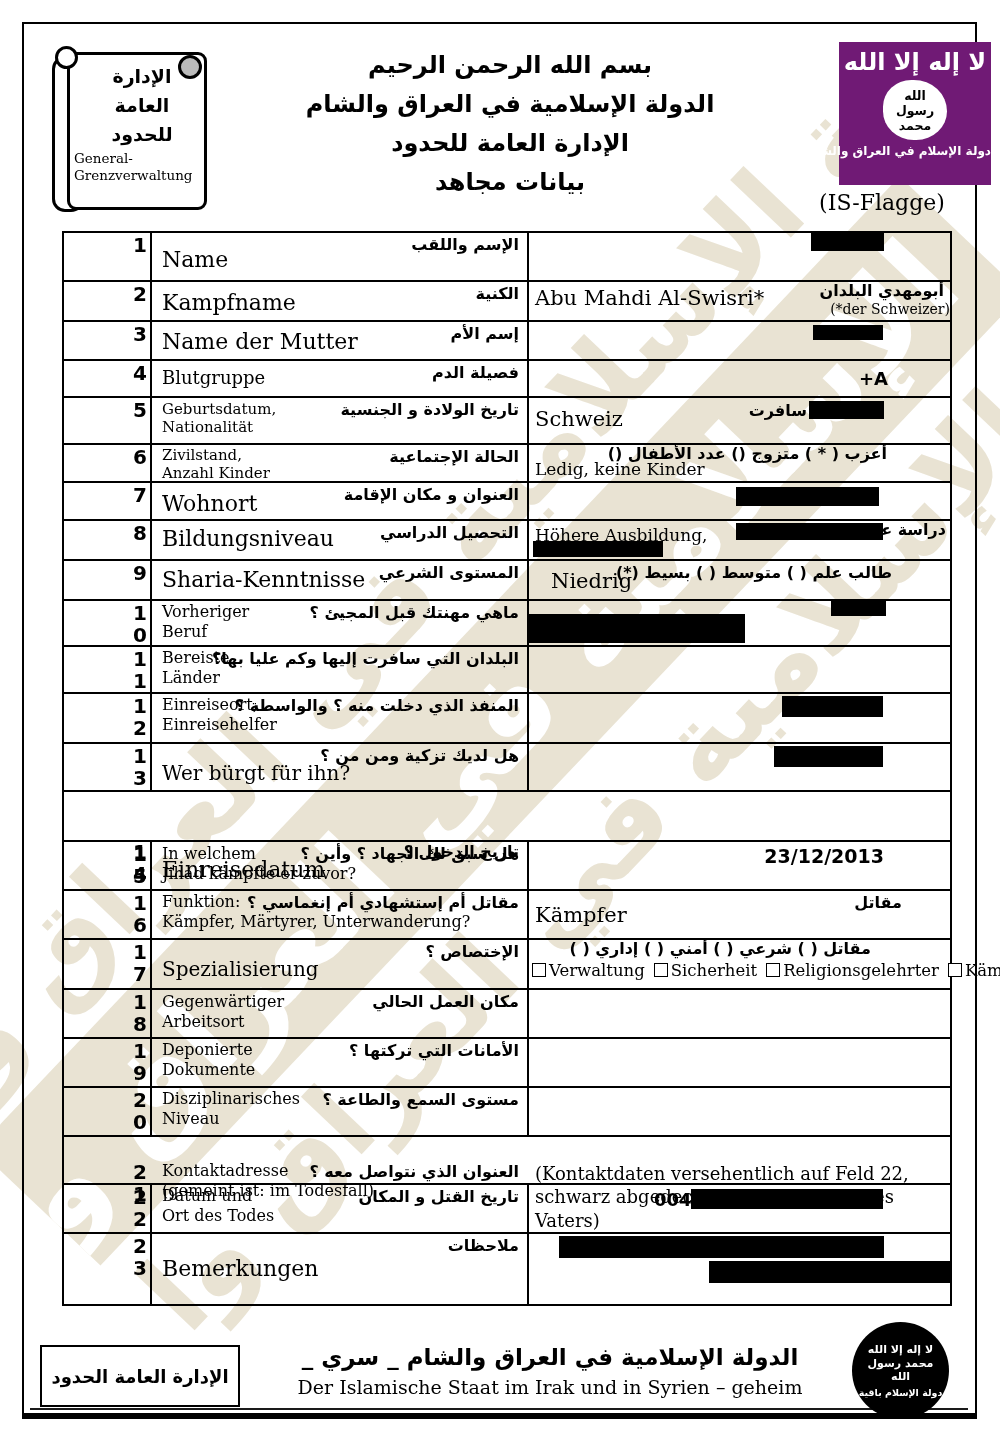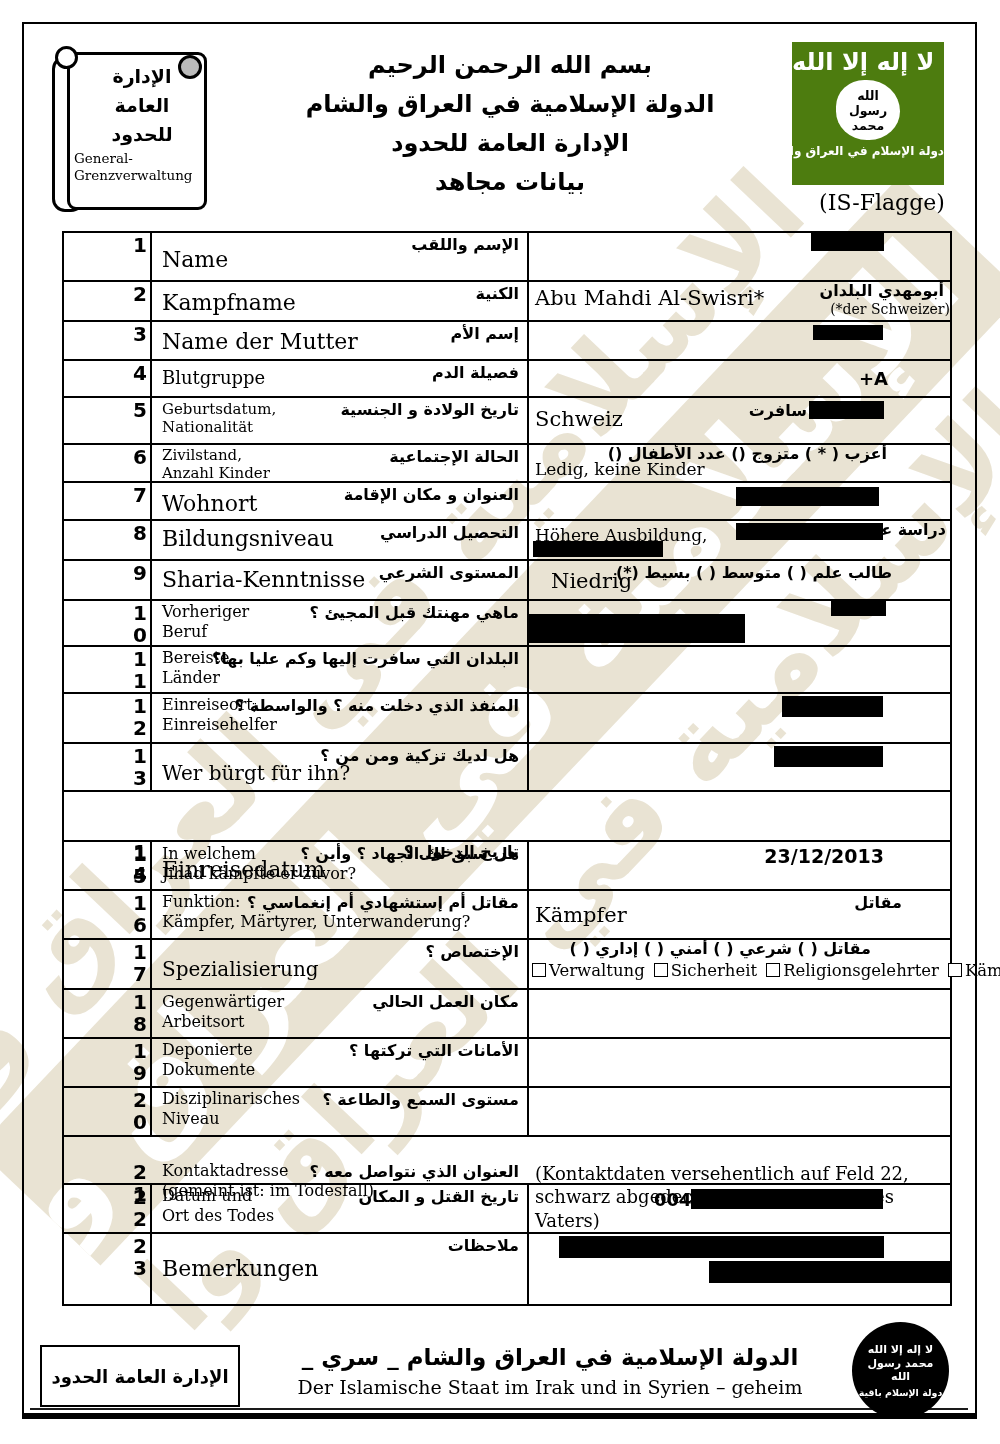--- a/index.html
+++ b/index.html
@@ -30,21 +30,21 @@
   #emblem .plaque{position:absolute;left:15px;top:12px;width:134px;height:152px;border:3.5px solid #000;
                 border-radius:9px;background:#fff;}
   #emblem .curl{position:absolute;right:2px;top:0px;width:18px;height:18px;border:3px solid #000;
                 border-radius:50%;background:#bbb;}
   #emblem .ar-lines{position:absolute;left:34px;top:22px;width:112px;text-align:center;
                 font-weight:bold;font-size:19px;line-height:29px;direction:rtl;}
   #emblem .de-cap{position:absolute;left:22px;top:110px;width:130px;font-family:"DejaVu Serif",serif;
                 font-size:13.5px;line-height:1.25;white-space:pre-line;text-align:left;}
   #title-block{left:240px;top:46px;width:540px;text-align:center;direction:rtl;font-weight:bold;}
   #title-block .t{font-size:24px;line-height:39px;white-space:nowrap;}
-  #flag{left:792px;top:42px;width:152px;height:143px;background:#4d7c0f;text-align:left;}
+  #flag{left:839px;top:42px;width:152px;height:143px;background:#701a75;text-align:center;}
   #flag .shahada{color:#fff;font-weight:bold;font-size:24px;line-height:30px;margin-top:5px;direction:rtl;}
   #flag .blob{width:64px;height:60px;background:#fff;border-radius:46% 54% 50% 50%;margin:3px auto 2px auto;
               display:flex;flex-direction:column;align-items:center;justify-content:center;}
   #flag .blob div{color:#000;font-weight:bold;font-size:12.5px;line-height:1.2;direction:rtl;}
   #flag .state{color:#fff;font-weight:bold;font-size:12px;margin-top:4px;direction:rtl;white-space:nowrap;}
   #flag-caption{left:800px;top:190px;width:164px;text-align:center;
                 font-family:"DejaVu Serif",serif;font-size:22px;}
   
   #form-table{position:absolute;left:62px;top:231px;width:886px;border:2.5px solid #000;z-index:2;
               background:transparent;}

